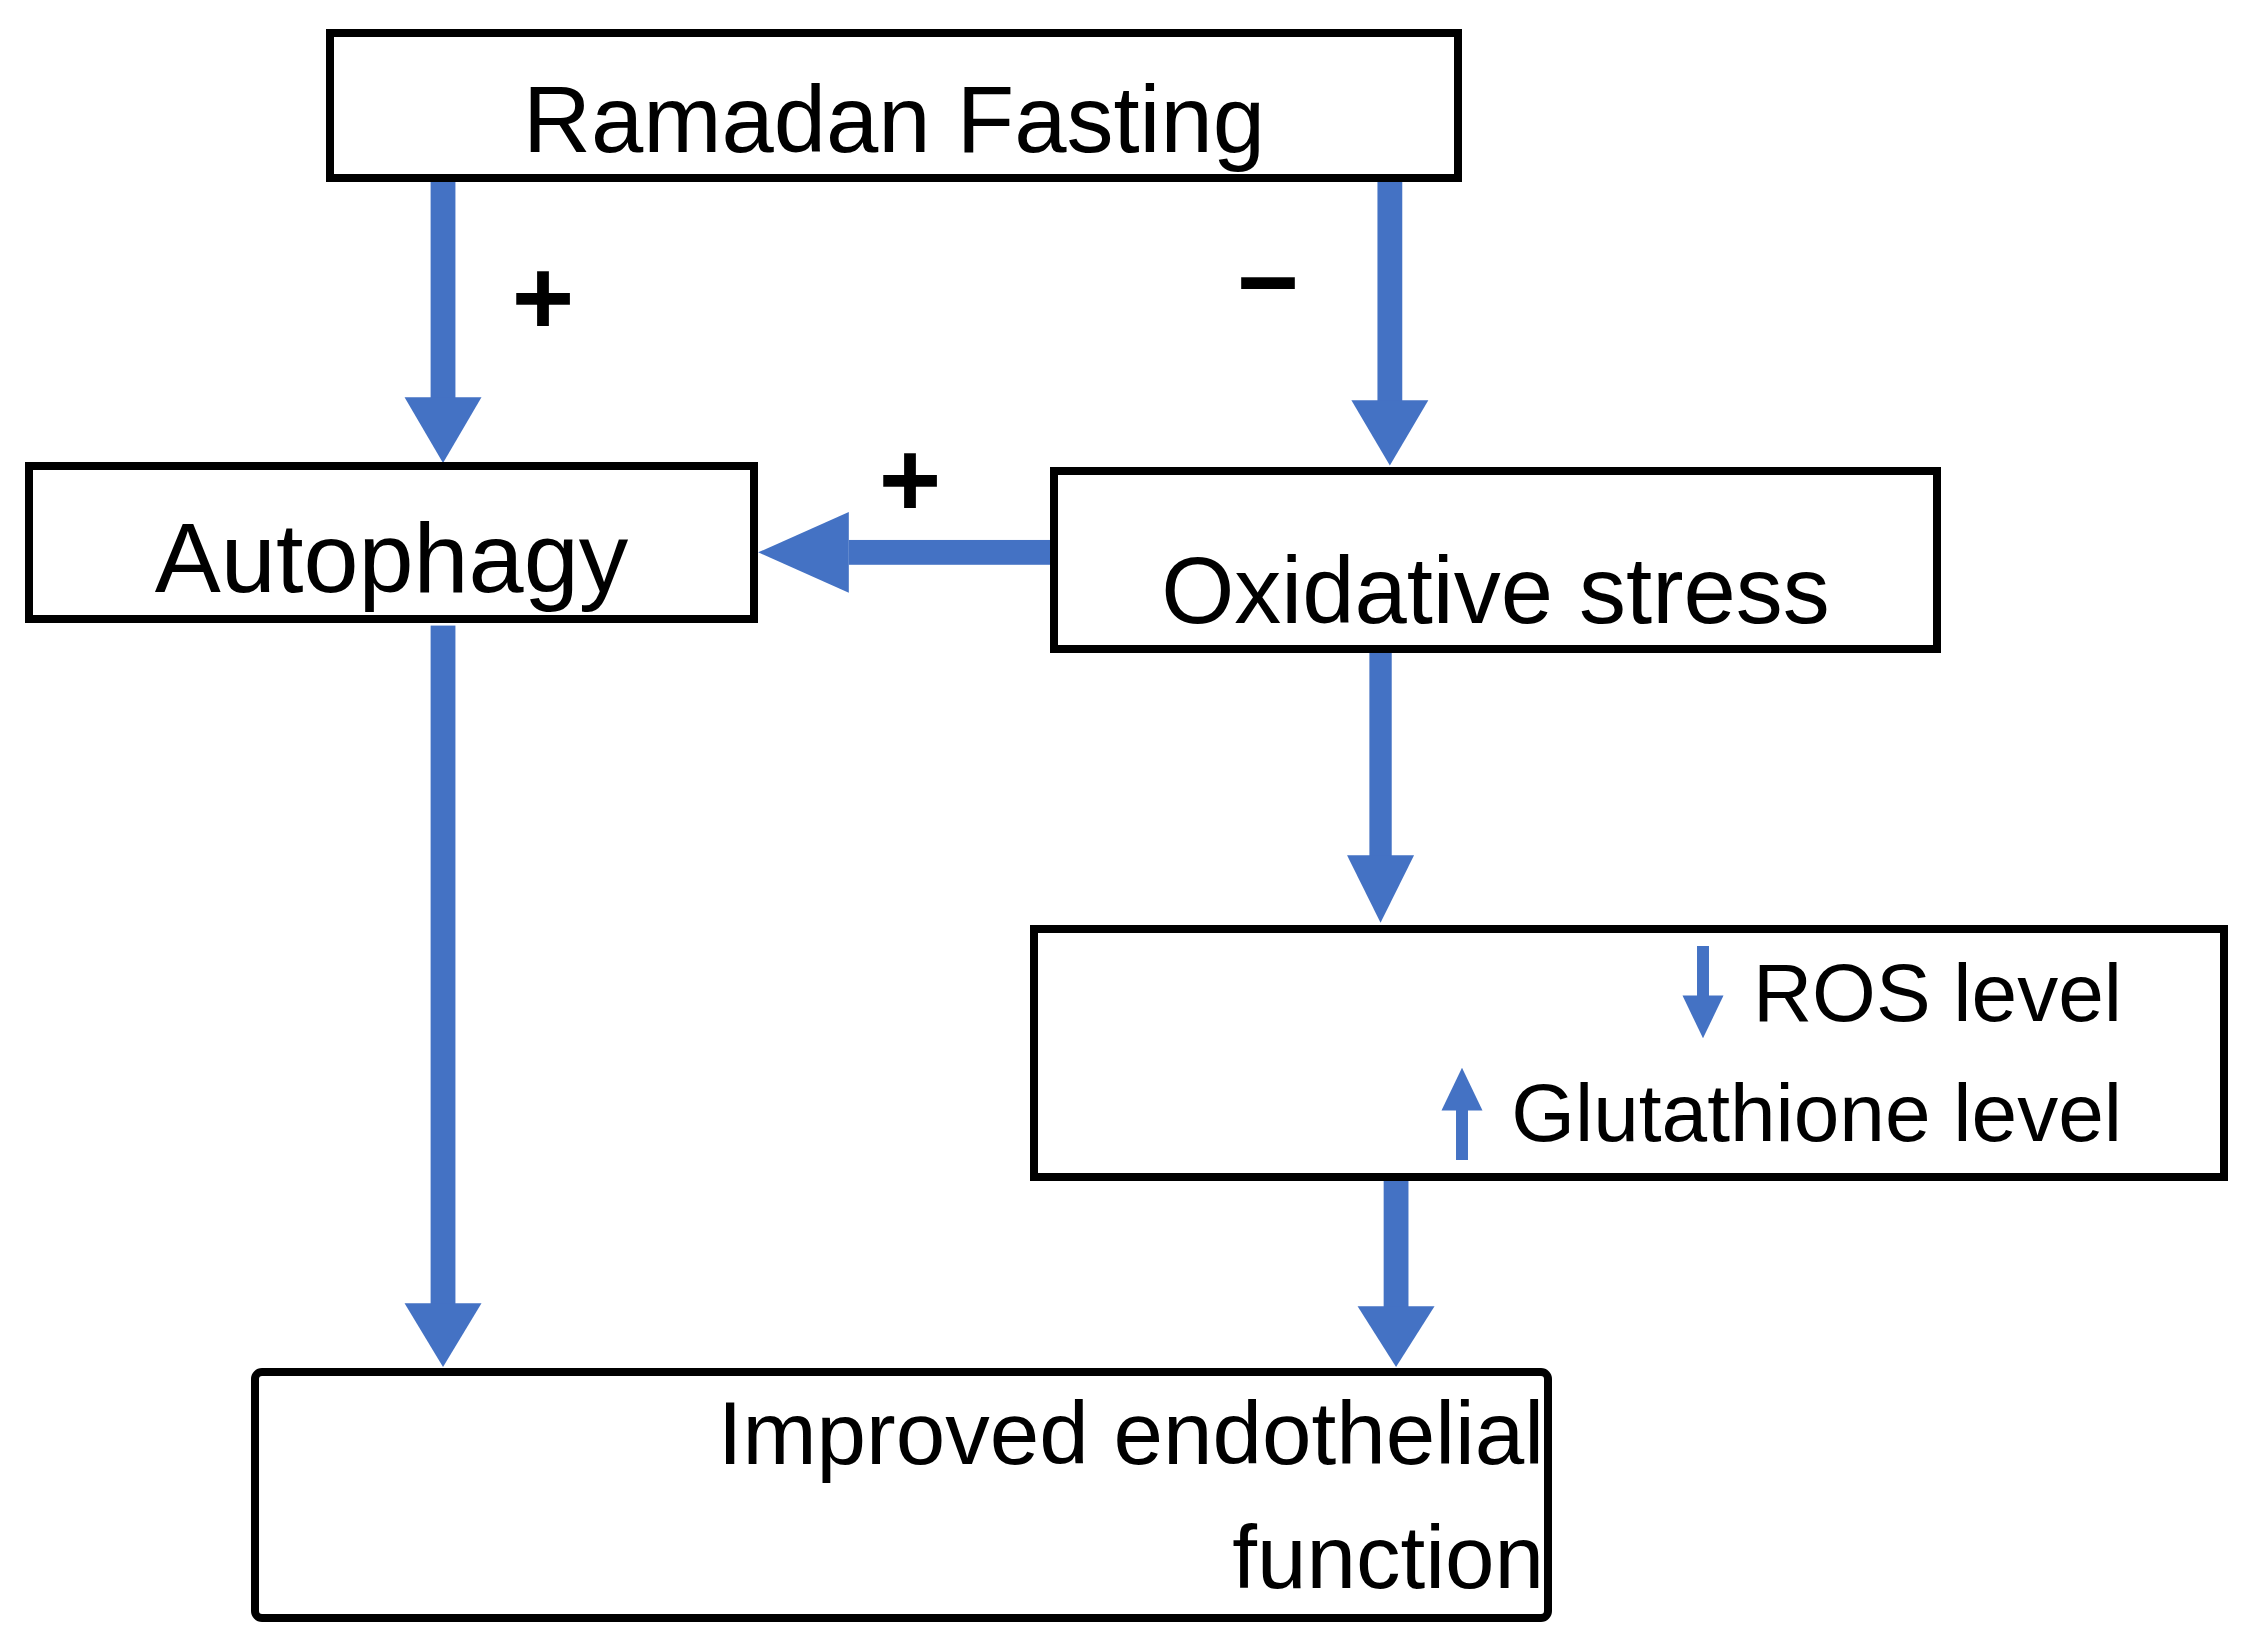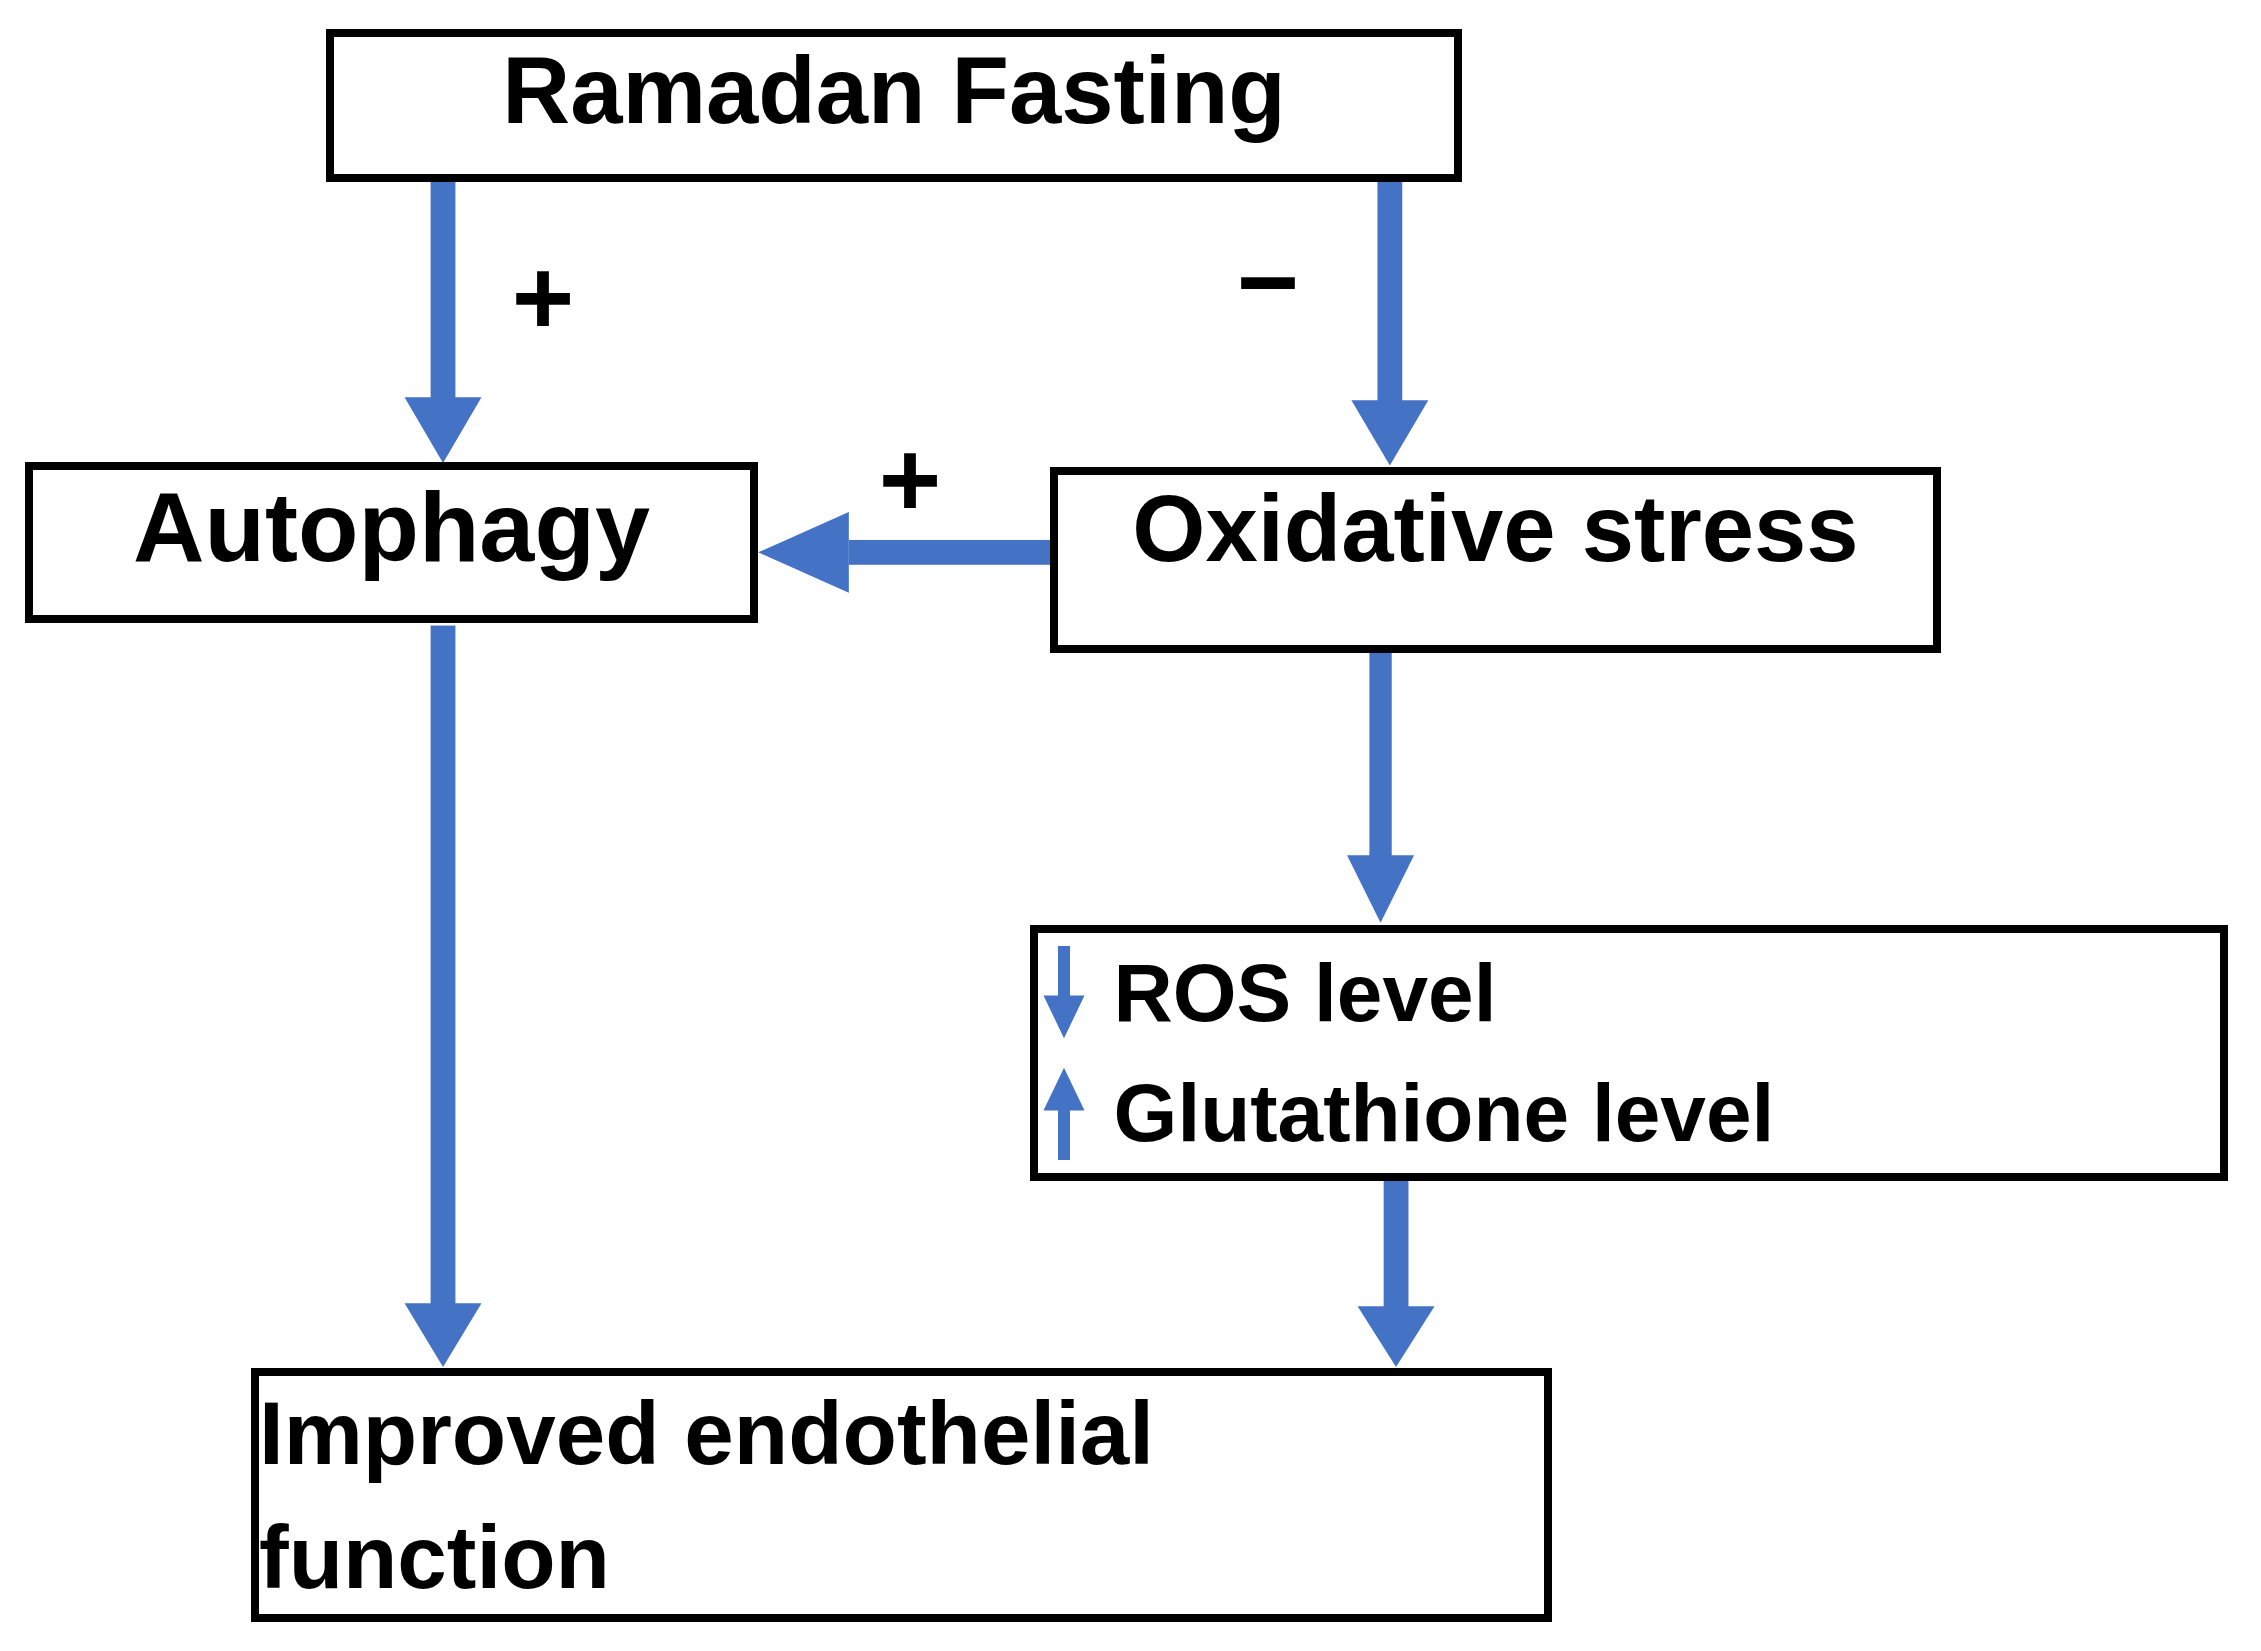--- a/index.html
+++ b/index.html
@@ -22,23 +22,23 @@
   .arrows{
     position:absolute; left:0; top:0;
     width:2261px; height:1652px;
   }
   .arrows rect, .arrows polygon{ fill:var(--accent); }
   .node{
     position:absolute;
     background:var(--bg);
     border:8.7px solid var(--ink);
     color:var(--ink);
-    font-weight:700;
+    font-weight:400;
     display:flex;
-    align-items:flex-start;
+    align-items:flex-end;
     justify-content:center;
     text-align:center;
     white-space:nowrap;
   }
   .node-ramadan{ left:326px; top:28.5px;  width:1136px; height:153px; font-size:94px; }
   .node-autophagy{ left:25px; top:462px; width:733px; height:161px; font-size:99px; }
   .node-oxidative{ left:1050px; top:467px; width:891px; height:186px; font-size:94px; }
   .node-ros{
     left:1030px; top:925px; width:1198px; height:256px;
     font-size:82px;
@@ -46,20 +46,21 @@
     justify-content:center;
     gap:26px;
     padding-right:98px;
   }
   .node-improved{
     left:251px; top:1368px; width:1301px; height:254px;
     font-size:89px;
     flex-direction:column;
     justify-content:center;
     line-height:124px;
+    border-radius:11px;
   }
   .ros-row{
     display:flex;
     align-items:center;
     gap:23.6px;
   }
   .mini-arrow{
     height:94px;
     width:52px;
     flex:0 0 auto;

